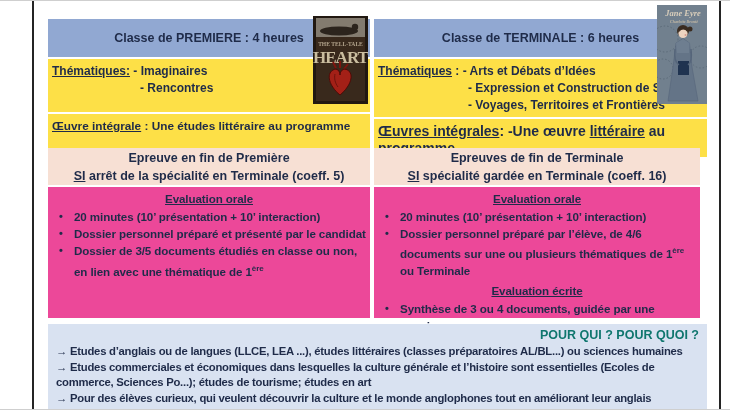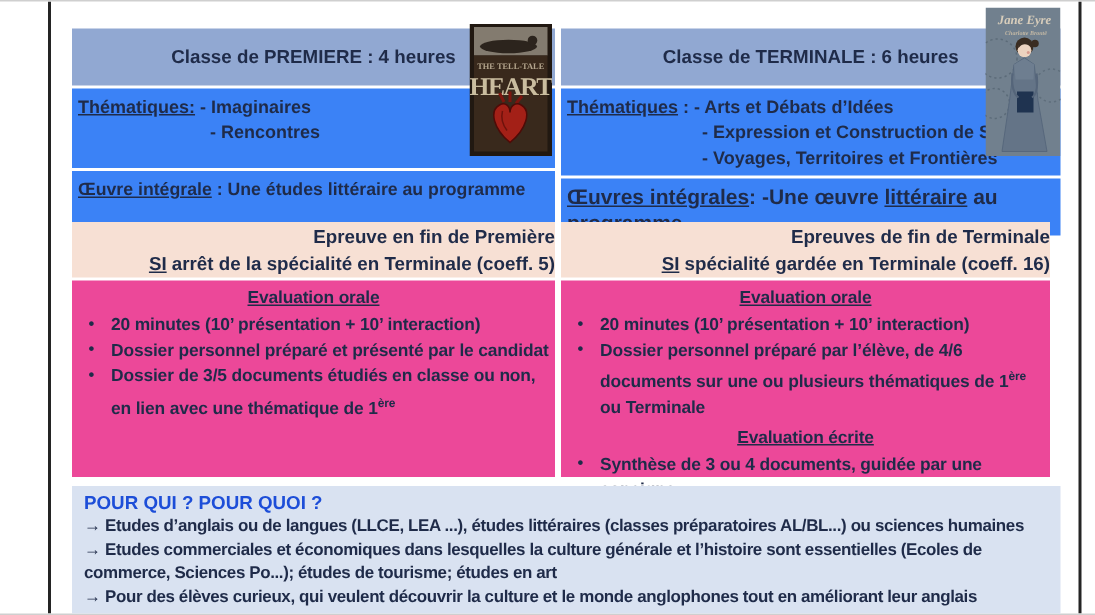--- a/index.html
+++ b/index.html
@@ -10,47 +10,47 @@
   }
   .vline{position:absolute;top:0;bottom:0;width:2px;background:#242424;}
   .vline.l{left:32px}.vline.r{left:719px}
 
   
   .tbl{position:absolute;}
   .tblL{left:48px;top:18px;width:322px;}
   .tblR{left:374px;top:18px;width:333px;}
   .thead{background:#91a8d2;height:38px;display:flex;align-items:center;justify-content:center;
          font-size:12.5px;margin-bottom:2px;}
-  .trow{background:#3b82f6;box-sizing:border-box;padding:4px 0 0 4px;font-size:12px;line-height:17px;margin-bottom:2px;}
+  .trow{background:#fde047;box-sizing:border-box;padding:4px 0 0 4px;font-size:12px;line-height:17px;margin-bottom:2px;}
   .rowThemesL{height:53px;}
   .rowOeuvreL{height:43px;font-size:11.8px;}
   .rowThemesR{height:58px;}
   .rowOeuvreR{height:38px;font-size:14px;line-height:17px;}
   .u{text-decoration:underline;}
   .indentL{margin-left:88px;}
   .indentR{margin-left:90px;}
   .indentO{}
 
   
   .panel{position:absolute;}
   .panelL{left:48px;top:147px;width:322px;}
   .panelR{left:374px;top:147px;width:326px;}
   .phead{background:#f7e0d4;height:37px;box-sizing:border-box;padding-top:1px;
-         text-align:right;font-size:12.5px;line-height:18px;margin-bottom:2px;}
+         text-align:center;font-size:12.5px;line-height:18px;margin-bottom:2px;}
   .pbody{background:#ec4899;box-sizing:border-box;height:131px;padding:2px 4px;font-size:11.6px;letter-spacing:-0.1px;}
   .evalTitle{text-align:center;text-decoration:underline;line-height:17px;margin:1px 0 1px;}
   .blist{list-style:none;margin:0;padding:0;}
   .blist li{position:relative;padding-left:22px;line-height:17.2px;}
   .blist li::before{content:"•";position:absolute;left:7px;top:0;font-size:11px;}
   sup{font-size:8px;}
 
   
   .bottom{position:absolute;left:48px;top:323px;width:659px;height:87px;background:#d9e2f1;
           box-sizing:border-box;padding:3px 8px;font-size:11.3px;letter-spacing:-0.25px;}
-  .bTitle{color:#1d4ed8;text-align:left;line-height:17px;font-size:12.5px;letter-spacing:0;}
+  .bTitle{color:#0f766e;text-align:right;line-height:17px;font-size:12.5px;letter-spacing:0;}
   .bLine{line-height:15.6px;white-space:nowrap;}
   .arrow{display:inline-block;min-width:14px;}
 
   
   .bookL{position:absolute;left:313px;top:15px;width:55px;height:88px;}
   .bookR{position:absolute;left:657px;top:4px;width:50px;height:99px;}
 </style>
 </head>
 <body>
 

